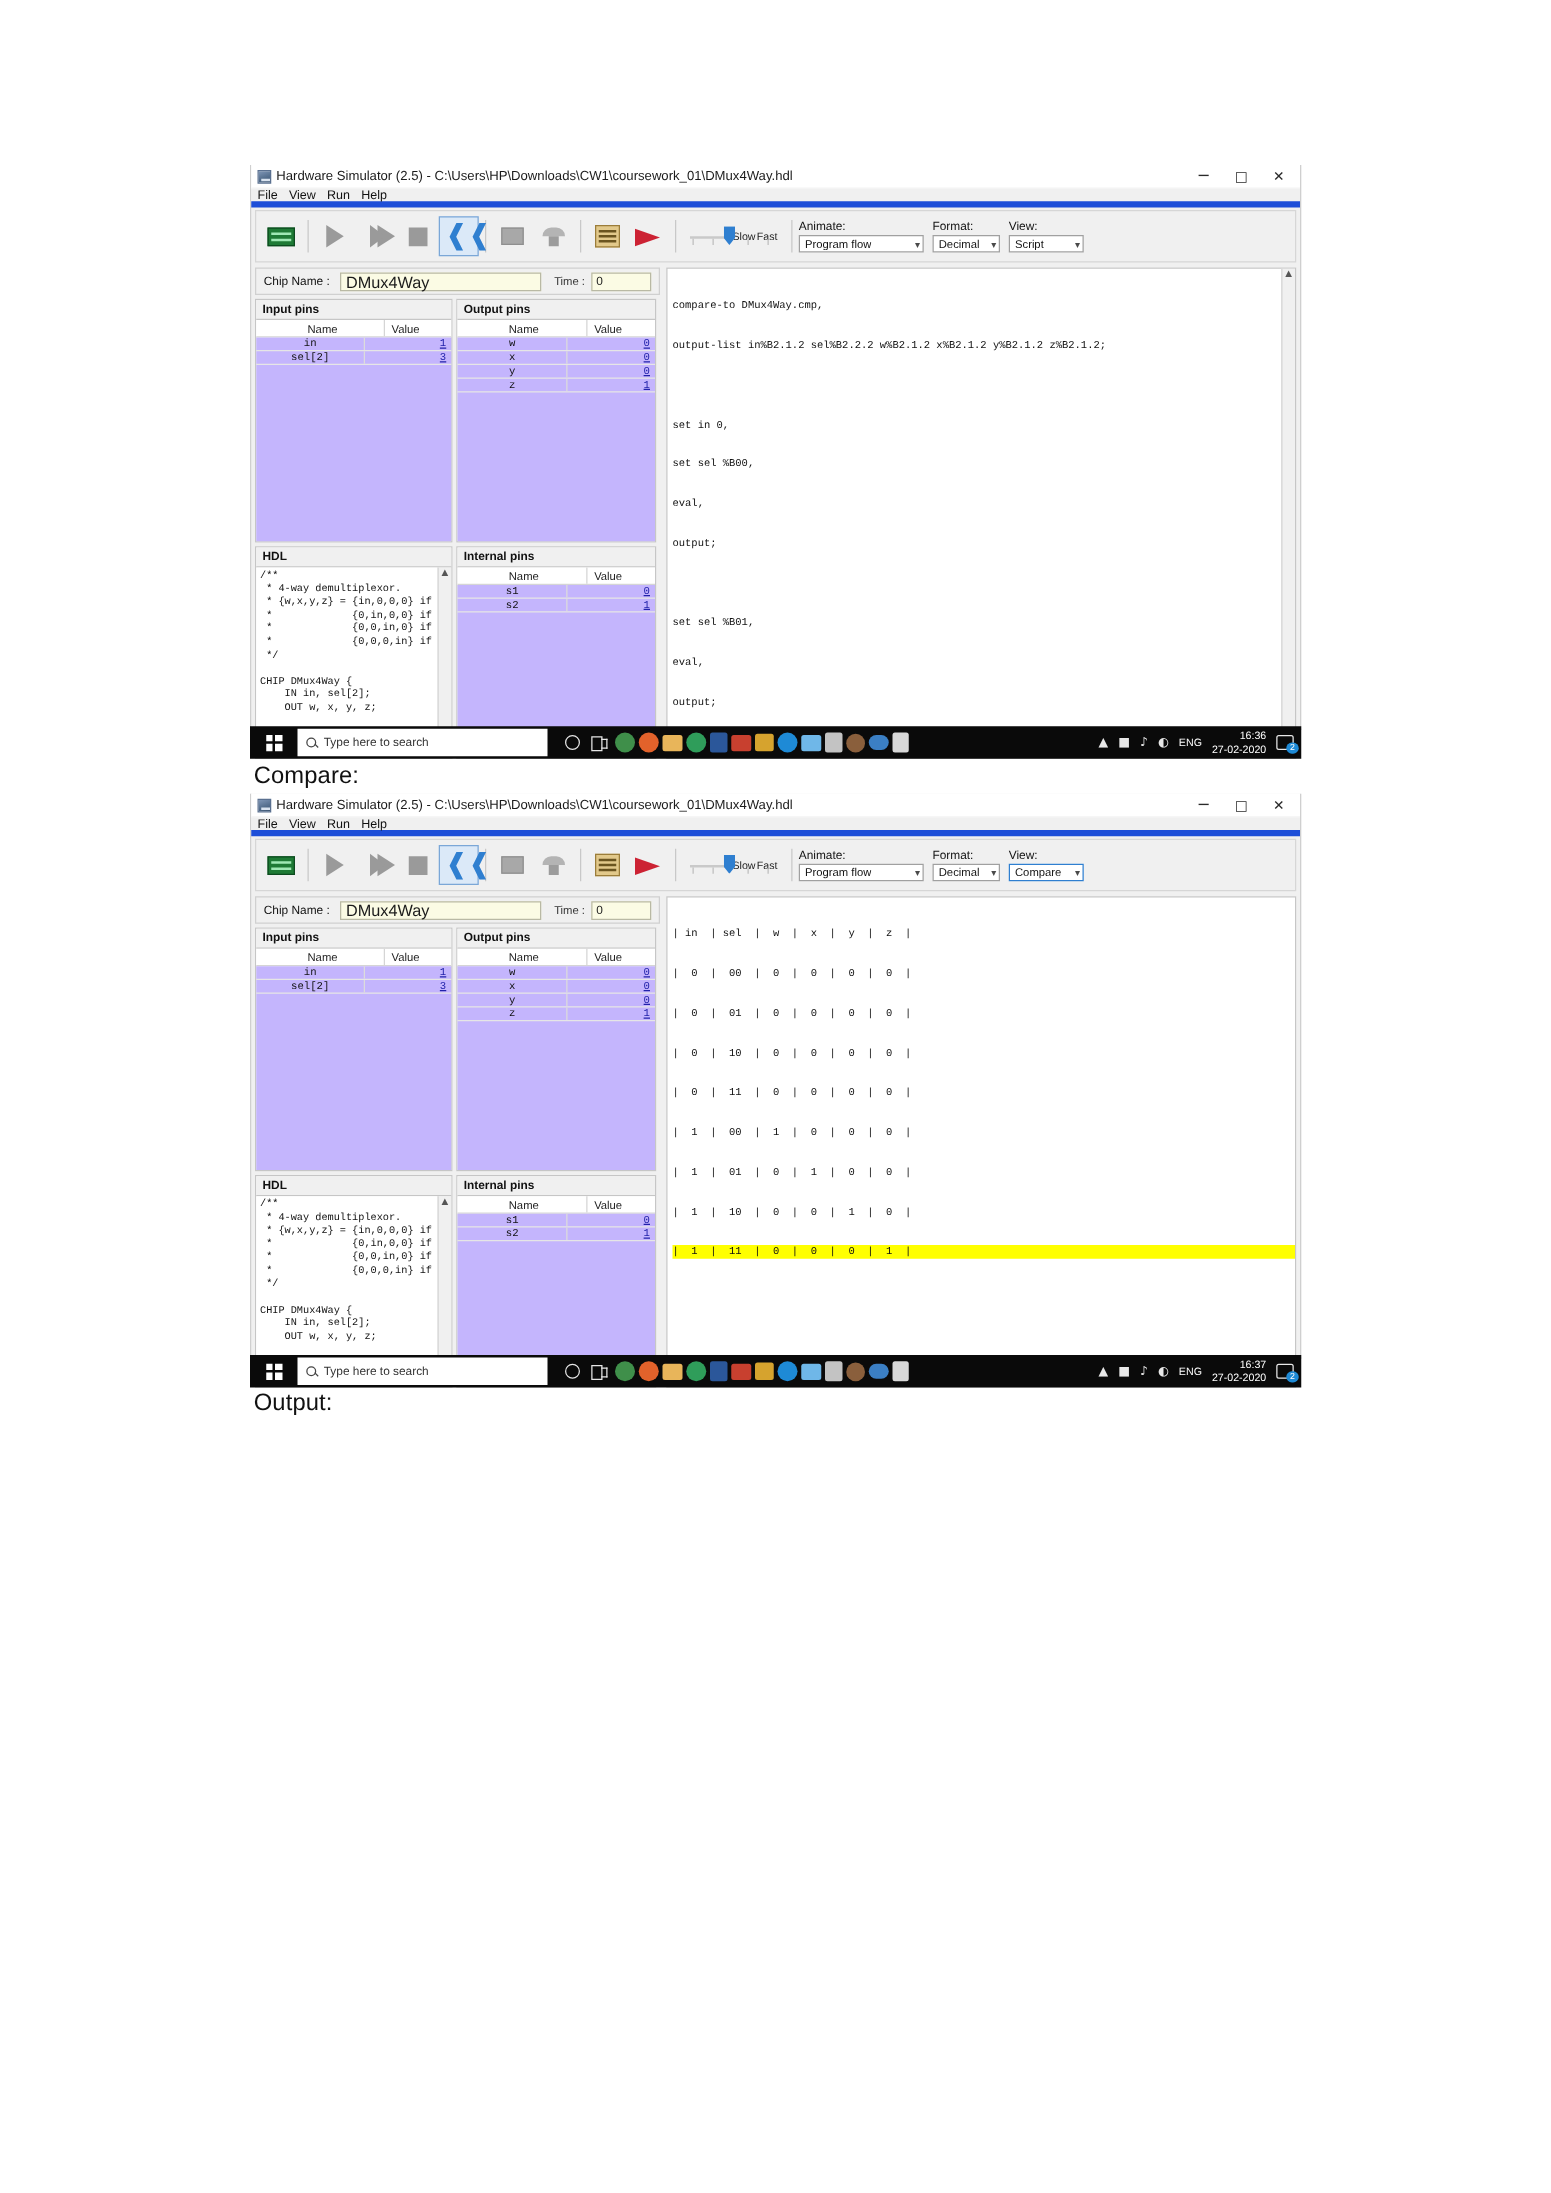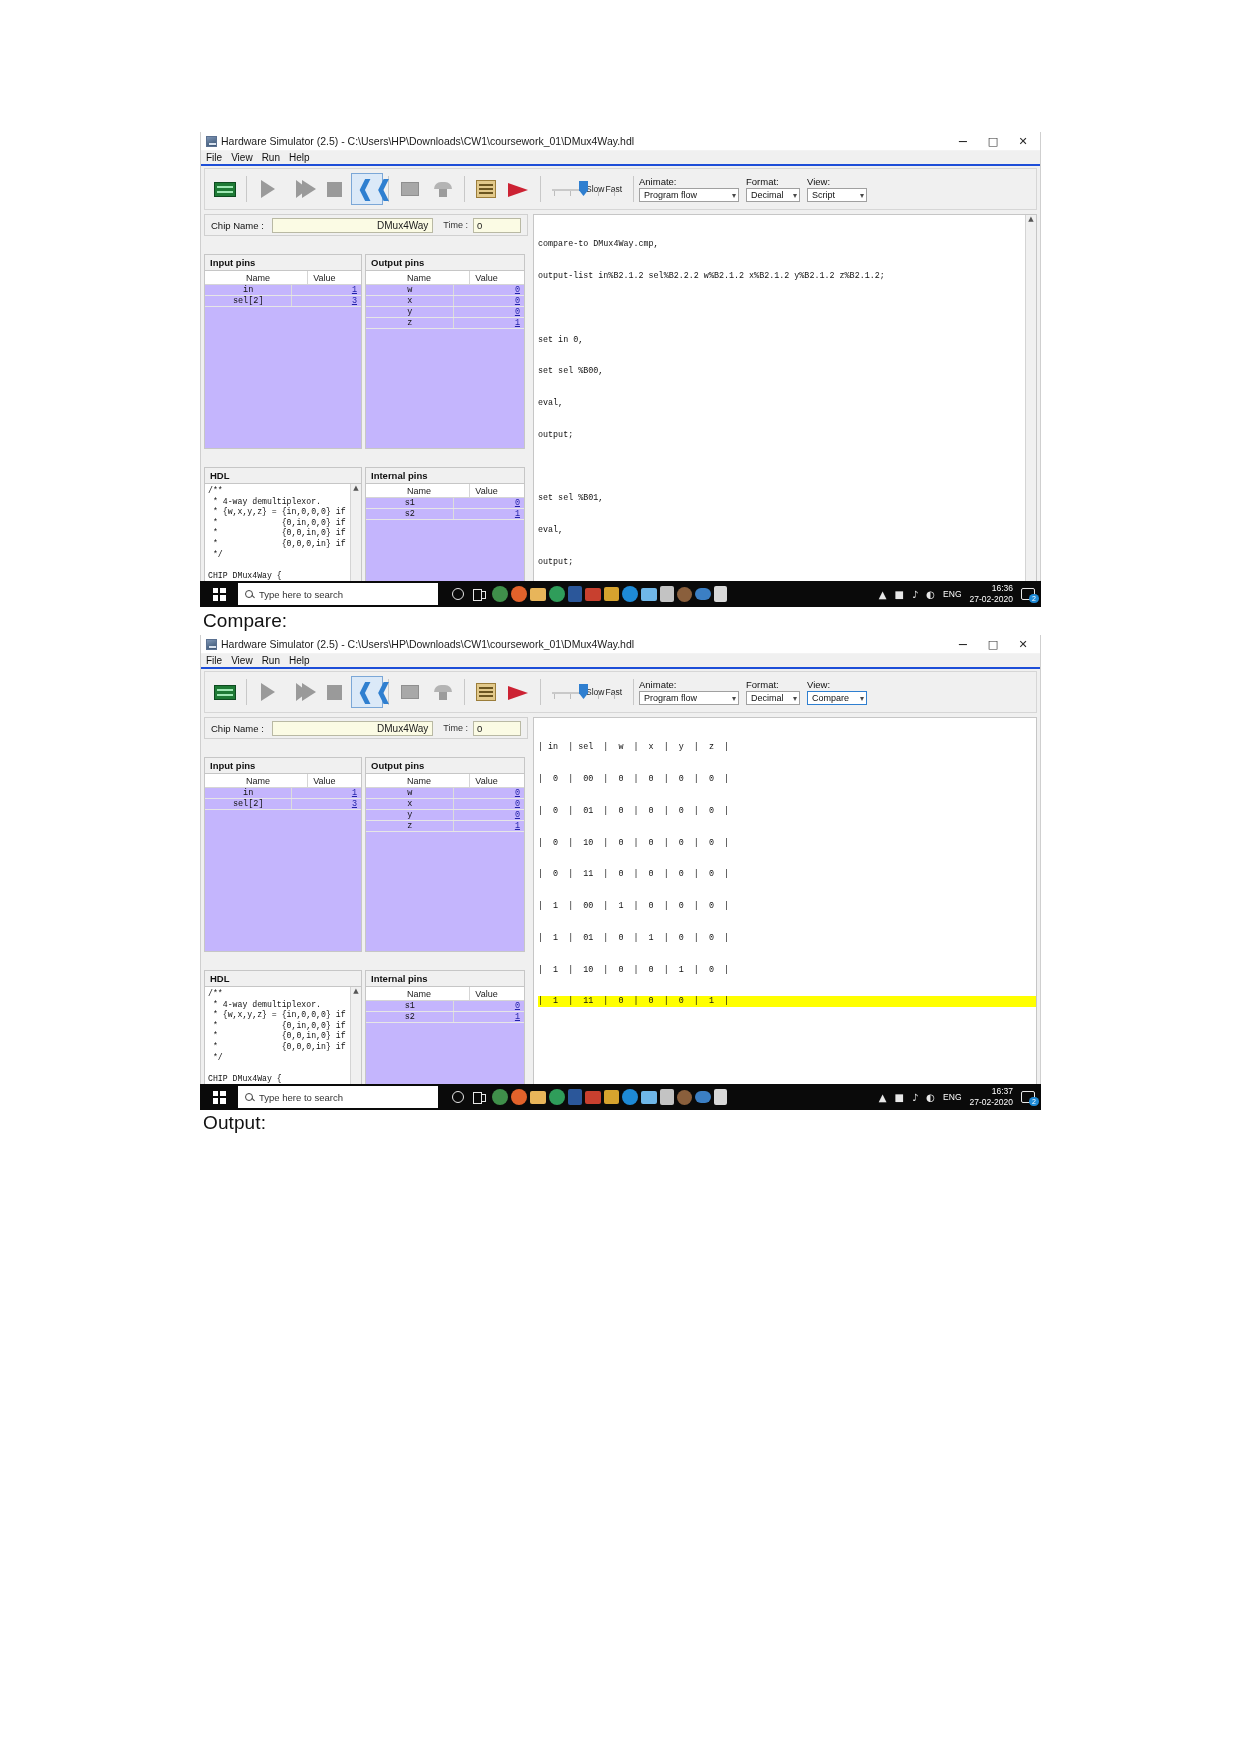--- a/index.html
+++ b/index.html
@@ -65,21 +65,21 @@
   .title-btn.min { font-size: 13px; align-items: flex-start; padding-top: 2px;}
 
   
   .menubar {
     height: 15px;
     background: #f0f0f0;
     display: flex;
     align-items: center;
     padding-left: 5px;
     gap: 9px;
-    border-bottom: 2px solid #1d4ed8;
+    border-bottom: 5px solid #1d4ed8;
   }
   .menubar span { font-size: 10px; color: #111; }
 
   
   .toolbar {
     height: 42px;
     background: #f0f0f0;
     display: flex;
     align-items: center;
     padding: 0 4px;
@@ -176,43 +176,42 @@
   }
   .combo .cval { white-space: nowrap; overflow: hidden; }
   .combo .carr { margin-left: auto; padding-left: 5px; color: #4a4a4a; font-size: 8px; font-family:"DejaVu Sans",sans-serif;}
   .combo.w-animate { width: 100px; }
   .combo.w-format  { width: 54px; text-align: center; }
   .combo.w-view    { width: 60px; }
   .combo.focused { border: 1px solid #2f7fd0; }
 
   
   .body-area { display: flex; padding: 4px 3px 3px 3px; gap: 5px; }
-  .left-col { width: 324px; display: flex; flex-direction: column; gap: 18px; }
+  .left-col { width: 324px; display: flex; flex-direction: column; gap: 3px; }
   .right-col { flex: 1; }
 
   
   .chipbar {
     height: 22px;
     background: #f0f0f0;
     border: 1px solid #d0d0d0;
     display: flex; align-items: center;
     padding: 0 6px;
   }
   .chipbar .lbl { font-size: 9.5px; color: #111; margin-right: 8px;}
   .chip-input {
     flex: 1;
     height: 15px;
     background: #fbfbe4;
     border: 1px solid #b9b9a4;
     font-family: "Liberation Sans", sans-serif;
-    font-size: 10px;
+    font-size: 13px;
     color: #1b1b1b;
     padding: 0 4px;
     line-height: 13px;
-    text-align: right;
   }
   .time-wrap { display: flex; align-items: center; margin-left: 10px; }
   .time-wrap .lbl2 { font-size: 9px; color: #333; margin-right: 5px;}
   .time-input {
     width: 48px; height: 15px;
     background: #fbfbe4;
     border: 1px solid #b9b9a4;
     font-size: 9.5px; color: #1b1b1b;
     padding: 0 3px; line-height: 13px;
   }

